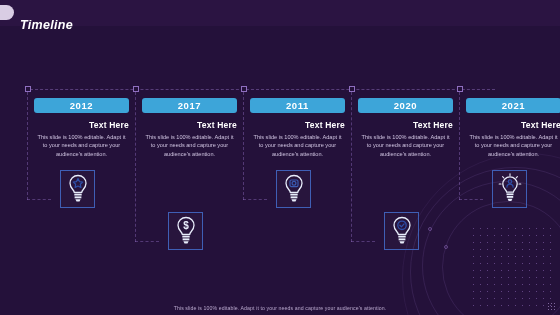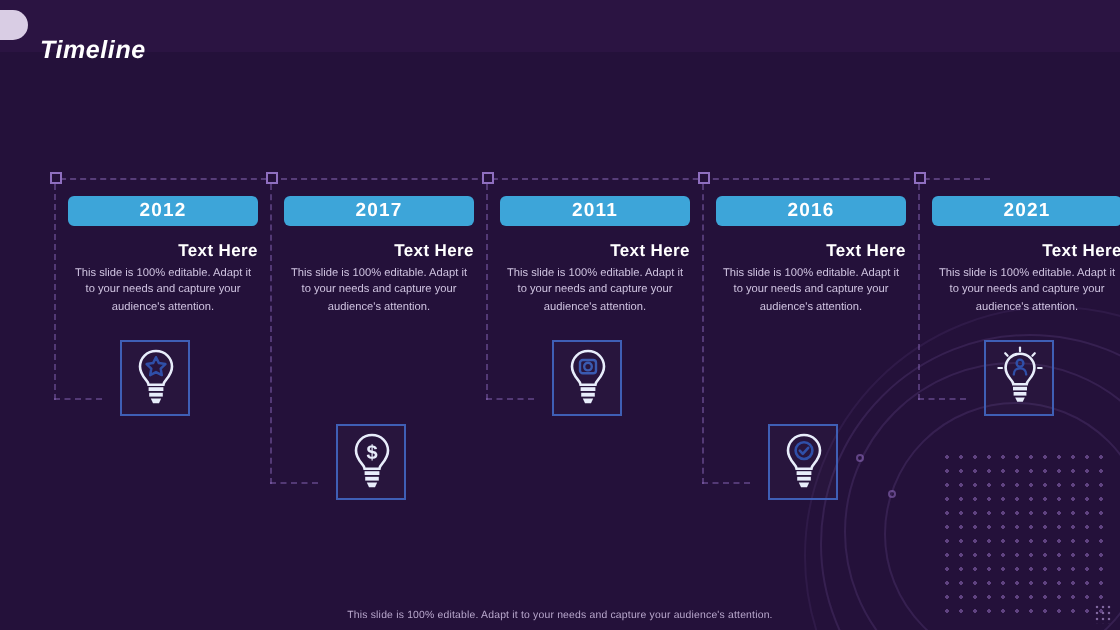--- a/index.html
+++ b/index.html
@@ -251,21 +251,21 @@
         <rect x="8" y="7" width="8" height="6.6" rx="1.4" fill="none" stroke="#3a5ab0" stroke-width="1.2"></rect>
         <circle cx="12" cy="10.3" r="1.9" fill="none" stroke="#3a5ab0" stroke-width="1.2"></circle>
       </svg>
     </div>
   </div>
 
   <div class="node n3 low">
     <div class="node-square"></div>
     <div class="node-vline"></div>
     <div class="node-hstub"></div>
-    <div class="year-pill">2016</div>
+    <div class="year-pill">2020</div>
     <div class="node-heading">Text Here</div>
     <div class="node-body">This slide is 100% editable. Adapt it to your needs and capture your audience's attention.</div>
     <div class="icon-box">
       <svg width="24" height="32" viewBox="0 0 24 32">
         <path d="M12 2.5c-4.6 0-8 3.5-8 7.8 0 3 1.6 5 2.9 6.5.8.9 1.3 1.6 1.4 2.6h7.4c.1-1 .6-1.7 1.4-2.6 1.3-1.5 2.9-3.5 2.9-6.5 0-4.3-3.4-7.8-8-7.8z" fill="none" stroke="#e8edfb" stroke-width="1.3"></path>
         <rect x="8.3" y="20.6" width="7.4" height="1.9" fill="#e8edfb"></rect>
         <rect x="8.6" y="23.4" width="6.8" height="1.9" fill="#e8edfb"></rect>
         <path d="M9.4 26.2h5.2l-1.1 2.4h-3z" fill="#e8edfb"></path>
         <circle cx="12" cy="10.3" r="4.2" fill="none" stroke="#2f4fa8" stroke-width="1.3"></circle>
         <path d="M9.9 10.3l1.5 1.6 2.7-3" fill="none" stroke="#2f4fa8" stroke-width="1.3" stroke-linecap="round" stroke-linejoin="round"></path>

